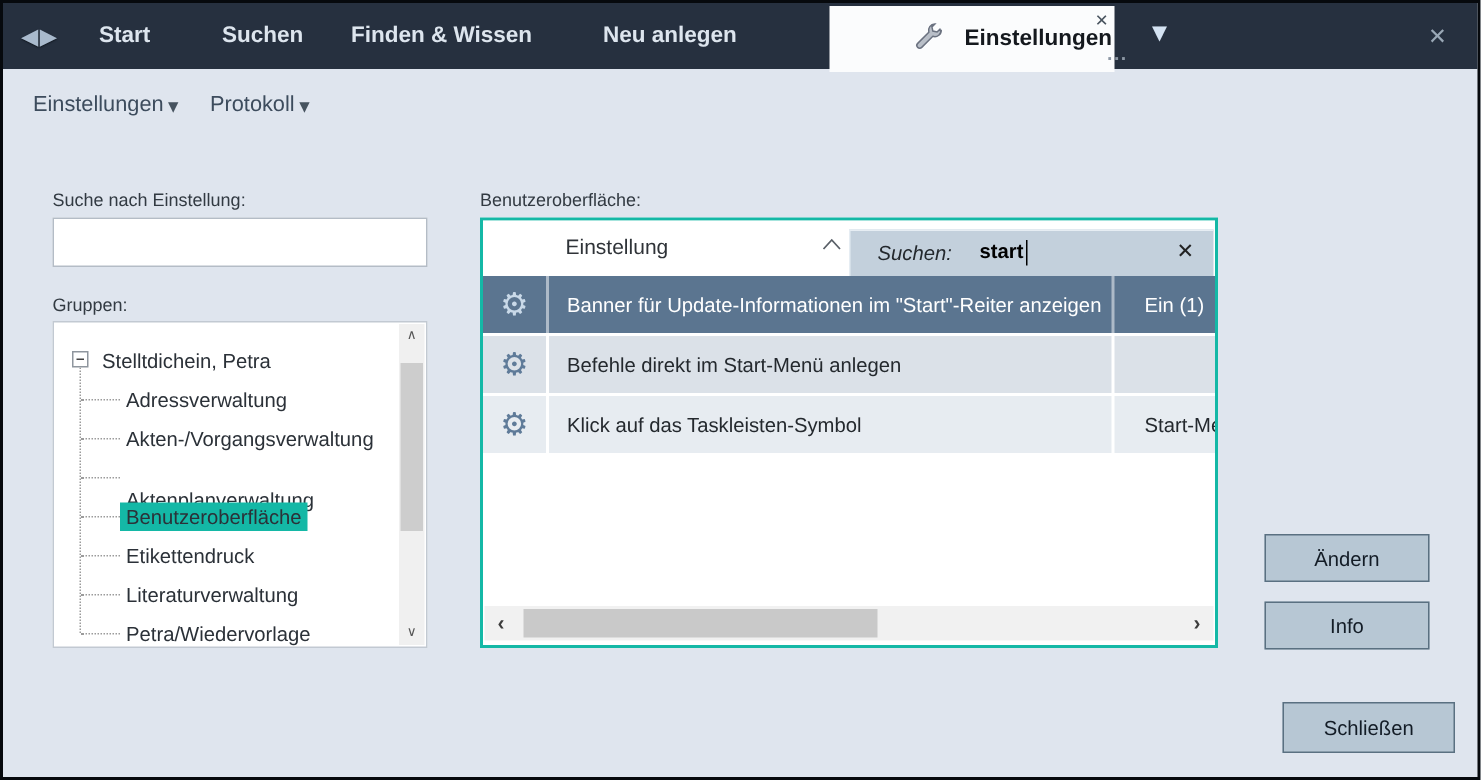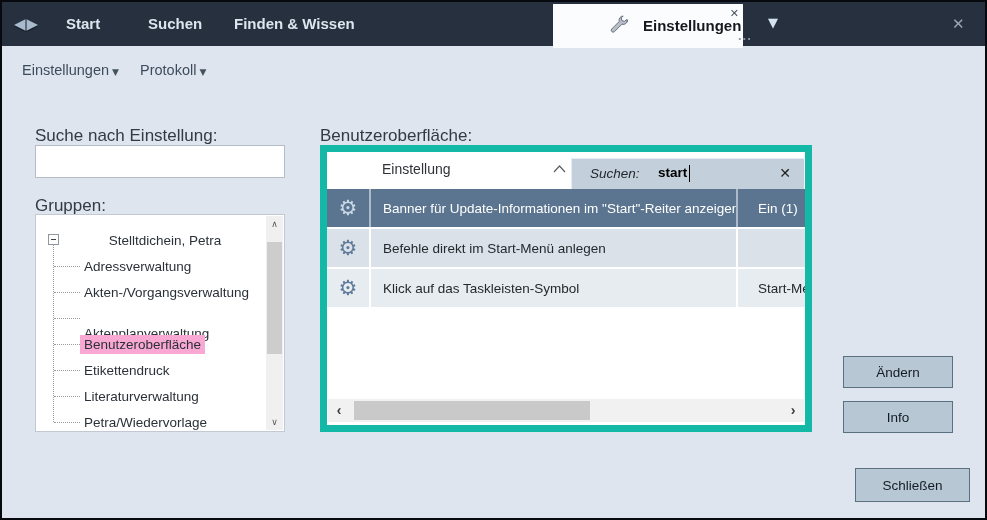--- a/index.html
+++ b/index.html
@@ -27,37 +27,37 @@
   .overflow-dots { position:absolute; left:736px; top:26px; color:#8d98a5; font-weight:bold; font-size:13px; letter-spacing:1px; }
   .tab-dropdown { position:absolute; left:766px; top:13px; color:#d4e2f2; font-size:13px; font-family:"DejaVu Sans",sans-serif; }
   .window-close { position:absolute; left:950px; top:13px; font-size:15px; font-weight:bold; color:#9aa8b6; font-family:"DejaVu Sans",sans-serif; }
   
   .menubar { position:absolute; left:2px; top:46px; right:2px; height:56px; }
   .menu-item { position:absolute; top:16px; font-size:14.5px; color:#3d4c5d; white-space:nowrap; }
   .menu-item .dd { font-size:9px; color:#46535f; margin-left:3px; font-family:"DejaVu Sans",sans-serif; }
   .menu-einstellungen { left:20px; }
   .menu-protokoll { left:138px; }
   
-  .field-label { position:absolute; font-size:17px; color:#323a42; white-space:nowrap; }
+  .field-label { position:absolute; font-size:12px; color:#323a42; white-space:nowrap; }
   .search-input { position:absolute; left:35px; top:145px; width:250px; height:33px; background:#fff; border:1px solid #b4bcc6; font-size:13.5px; padding:0 8px; font-family:"Liberation Sans",sans-serif; }
   
   .tree-box { position:absolute; left:35px; top:214px; width:250px; height:218px; background:#fff; border:1px solid #c2c9d2; overflow:hidden; }
   .tree-row { position:absolute; left:0; height:26px; display:flex; align-items:center; font-size:13.5px; color:#2b3138; white-space:nowrap; }
   .tree-vline { position:absolute; left:17px; top:25px; height:182px; width:0; border-left:1px dotted #9b9b9b; }
   .tree-stub { position:absolute; left:18px; width:26px; height:0; border-top:1px dotted #9b9b9b; }
   .expand-box { position:absolute; left:12px; top:7px; width:11px; height:11px; background:#fff; border:1px solid #8f969e; }
   .expand-box .minus { position:absolute; left:2px; top:4px; width:5px; height:1px; background:#444; }
   .tree-label { padding:2px 4px; }
-  .tree-label.selected { background:#f9a8d4; }
+  .tree-label.selected { background:#14b8a6; }
   .vscroll { position:absolute; right:1px; top:1px; bottom:1px; width:17px; background:#f0f0f0; }
   .vscroll .arr { position:absolute; left:0; width:17px; height:16px; text-align:center; font-size:9px; color:#555; line-height:16px; font-family:"DejaVu Sans",sans-serif; }
   .vscroll .arr.up { top:0; } .vscroll .arr.down { bottom:0; }
   .vscroll .thumb { position:absolute; left:1px; width:15px; top:26px; height:112px; background:#cdcdcd; }
   
-  .table-box { position:absolute; left:320px; top:145px; width:492px; height:287px; background:#fff; border:7px solid #14b8a6; overflow:hidden; }
+  .table-box { position:absolute; left:320px; top:145px; width:492px; height:287px; background:#fff; border:2px solid #14b8a6; overflow:hidden; }
   .tbl-header { position:absolute; left:0; top:0; right:0; height:37px; background:#fff; }
   .tbl-header .col-label { position:absolute; left:55px; top:9px; font-size:14px; color:#2f3338; }
   .sort-caret { position:absolute; left:226px; top:7px; }
   .search-overlay { position:absolute; left:244px; top:6px; right:1px; height:31px; background:#c3d0dc; border-top:1px solid #e6edf3; border-left:1px solid #e6edf3; }
   .search-overlay .s-label { position:absolute; left:18px; top:7px; font-size:13.5px; font-style:italic; color:#23282d; }
   .search-overlay .s-value { position:absolute; left:86px; top:6px; font-size:13.5px; font-weight:bold; color:#000; }
   .search-overlay .s-caret { position:absolute; left:117px; top:6px; width:1px; height:17px; background:#000; }
   .search-overlay .s-close { position:absolute; right:13px; top:6px; font-size:14px; color:#222; font-family:"DejaVu Sans",sans-serif; }
   .rows { position:absolute; left:0; top:37px; right:0; }
   .trow { display:flex; height:38px; margin-bottom:2px; align-items:stretch; }
@@ -87,20 +87,21 @@
 <div class="window">
 
   <div class="topbar">
     <div class="nav-arrows">
       <span class="nav-arrow">◀</span>
       <span class="nav-arrow">▶</span>
     </div>
     <span class="tab tab-start">Start</span>
     <span class="tab tab-suchen">Suchen</span>
     <span class="tab tab-finden">Finden &amp; Wissen</span>
+    <span class="tab tab-neu">Neu anlegen</span>
 
     <div class="active-tab">
       <span class="wrench">
         <svg width="24" height="24" viewBox="0 0 24 24">
           <path d="M20.5 4.8a4.3 4.3 0 0 1-5.6 4.4L7.5 16.6a1.9 1.9 0 1 1-2.7-2.7l7.4-7.4A4.3 4.3 0 0 1 16.2 1l-1.9 1.9.6 2.8 2.8.6 1.9-1.9c.4.7.6 1.5.6 2.4z" fill="#b9bfc8" stroke="#6b7280" stroke-width="1"></path>
         </svg>
       </span>
       <span class="active-tab-label">Einstellungen</span>
       <span class="tab-close">✕</span>
     </div>
@@ -120,21 +121,21 @@
   </div>
 
   <span class="field-label" style="left:35px; top:126px;">Suche nach Einstellung:</span>
   <input class="search-input" type="text" value="" style="">
 
   <span class="field-label" style="left:35px; top:196px;">Gruppen:</span>
 
   <div class="tree-box">
     <div class="tree-vline"></div>
 
-    <div class="tree-row" style="top:12px; left:0; width:230px;justify-content:center;">
+    <div class="tree-row" style="top:12px; left:0; width:230px;">
       <span class="expand-box">
           <span class="minus"></span>
         </span>
       <span class="tree-label" style="margin-left:28px;">Stelltdichein, Petra</span>
     </div>
 
     <div class="tree-stub" style="top:51px;"></div>
     <div class="tree-row" style="top:38px; left:44px;">
       <span class="tree-label">Adressverwaltung</span>
     </div>

